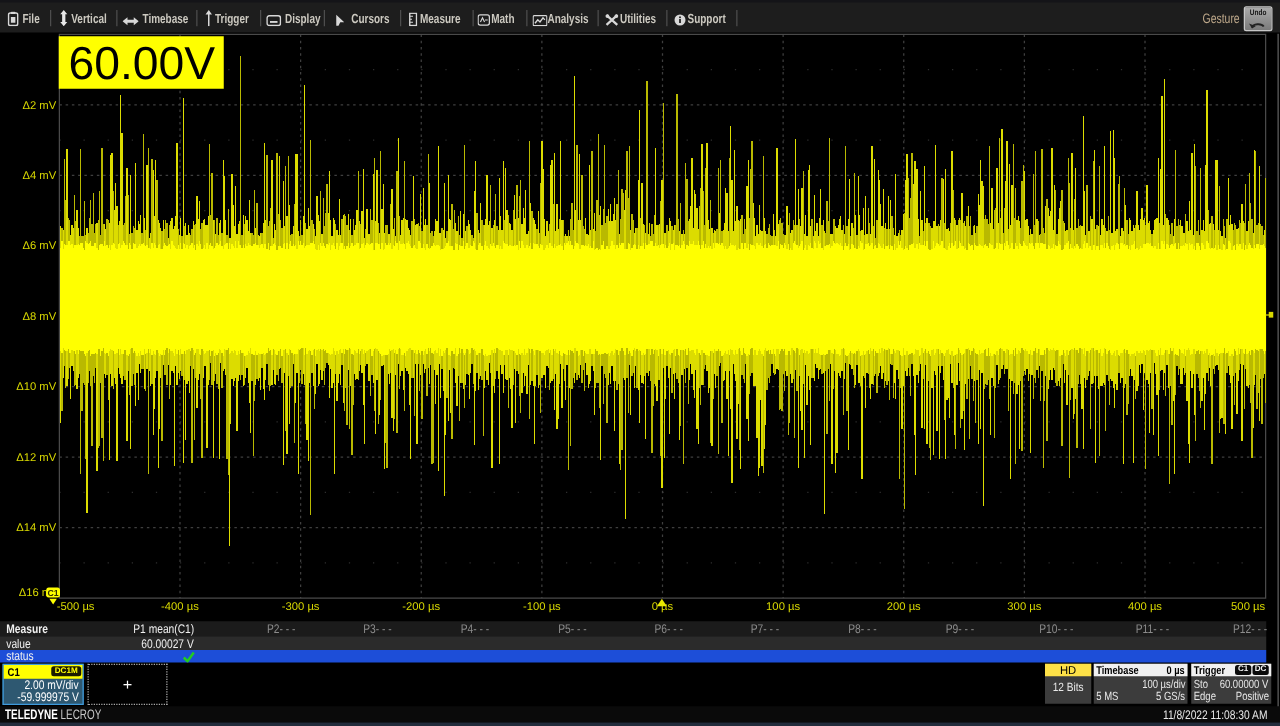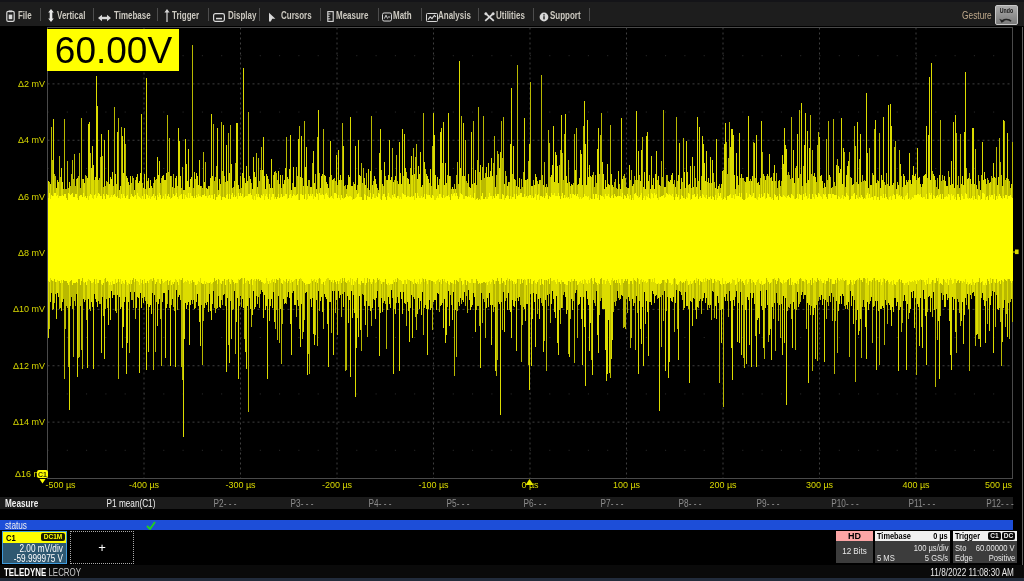--- a/index.html
+++ b/index.html
@@ -28,22 +28,22 @@
 #c1box { position:absolute; left:2px; top:531px; width:65px; height:33px; border:1px solid #3f9bdc; background:#2e5871; }
 #c1hdr { position:absolute; left:0; top:0; width:100%; height:11px; background:#ffff00; }
 #c1hdr b { position:absolute; left:3px; top:1px; font-size:9px; color:#000; transform:scaleX(0.85); transform-origin:0 0; }
 #dc1m { position:absolute; right:1px; top:1px; width:24px; height:8px; background:#1a1a00; color:#ffff00;
   font-size:6.5px; font-weight:bold; text-align:center; line-height:8px; border-radius:2px; }
 .c1l { position:absolute; right:3px; font-size:10px; color:#fff; white-space:nowrap;
   transform:scaleX(0.82); transform-origin:100% 0; }
 #plusbox { position:absolute; left:70px; top:531px; width:64px; height:33px; border:1px dotted #aaa;
   background:#000; color:#fff; font-size:13px; text-align:center; line-height:31px; }
 #hdbox { position:absolute; left:836px; top:531px; width:37px; height:32px; background:#3c3c3c; }
-#hdhdr { position:absolute; left:0; top:0; width:100%; height:10px; background:#fca5a5; color:#000;
-  font-size:9px; font-weight:bold; text-align:center; line-height:10px; }
+#hdhdr { position:absolute; left:0; top:0; width:100%; height:10px; background:#fde047; color:#000;
+  font-size:9px; font-weight:normal; text-align:center; line-height:10px; }
 #hdbits { position:absolute; left:0; top:14px; width:100%; text-align:center; font-size:9.5px;
   color:#e8e8e8; transform:scaleX(0.85); }
 #tbbox { position:absolute; left:875px; top:531px; width:75px; height:32px; background:#3c3c3c; }
 #trbox { position:absolute; left:953px; top:531px; width:64px; height:32px; background:#3c3c3c; }
 .whdr { position:absolute; left:0; top:0; width:100%; height:10px; background:#f0f0f0; }
 .whl { position:absolute; left:2px; top:0; font-size:9px; font-weight:bold; color:#000;
   line-height:10px; transform:scaleX(0.82); transform-origin:0 0; white-space:nowrap; }
 .whr { position:absolute; right:2px; top:0; font-size:9px; font-weight:bold; color:#000;
   line-height:10px; transform:scaleX(0.82); transform-origin:100% 0; white-space:nowrap; }
 .bl { position:absolute; font-size:9.5px; color:#e8e8e8; white-space:nowrap;
@@ -187,20 +187,24 @@
       <div class="pc" style="left:342px">P4- - -</div>
       <div class="pc" style="left:420px">P5- - -</div>
       <div class="pc" style="left:497px">P6- - -</div>
       <div class="pc" style="left:574px">P7- - -</div>
       <div class="pc" style="left:652px">P8- - -</div>
       <div class="pc" style="left:730px">P9- - -</div>
       <div class="pc" style="left:807px">P10- - -</div>
       <div class="pc" style="left:884px">P11- - -</div>
       <div class="pc" style="left:962px">P12- - -</div>
     </div>
+<div id="mrow2">
+      <div class="mlab">value</div>
+  <div style="position:absolute;left:0;top:1px;width:155px;text-align:right;font-size:10px;color:#f0f0f0;transform:scaleX(0.82);transform-origin:100% 0">60.00027 V</div>
+    </div>
 <div id="mrow3">
       <div class="mlab" style="top:0">status</div>
   <svg width="10" height="9" viewBox="0 0 10 9" style="position:absolute;left:146px;top:1px">
         <path d="M1 5l3 3L9 1" stroke="#22cc22" stroke-width="2" fill="none"></path>
       </svg>
     </div>
 
 <div id="c1box">
   <div id="c1hdr">
         <b>C1</b>

